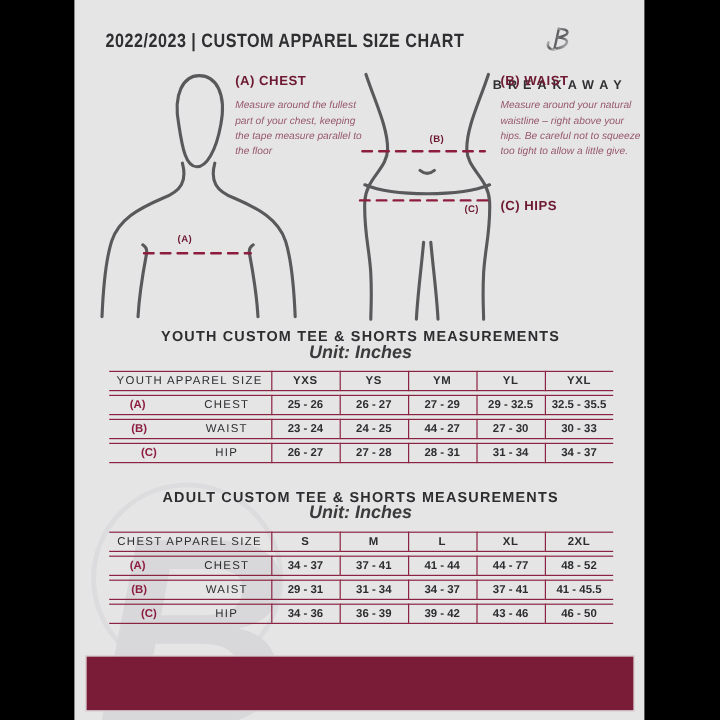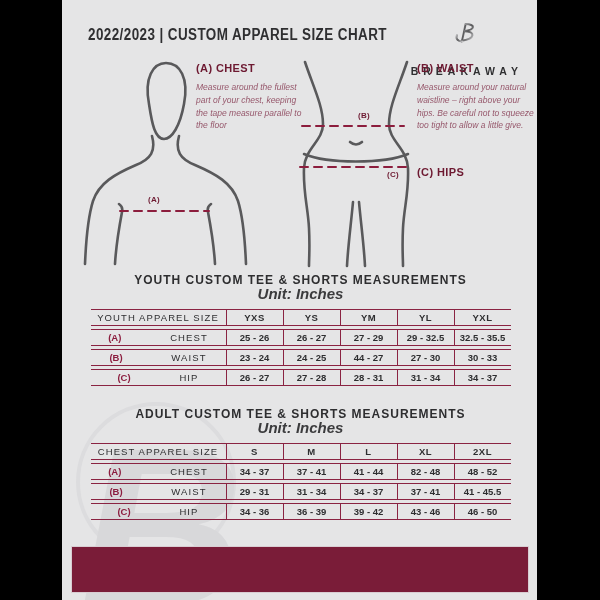--- a/index.html
+++ b/index.html
@@ -235,21 +235,21 @@
         <td class="hdr">M</td>
         <td class="hdr">L</td>
         <td class="hdr">XL</td>
         <td class="hdr">2XL</td>
       </tr>
       <tr>
         <td class="lbl"><span class="row-key">(A)</span> <span class="row-name">CHEST</span></td>
         <td class="val">34 - 37</td>
         <td class="val">37 - 41</td>
         <td class="val">41 - 44</td>
-        <td class="val">82 - 48</td>
+        <td class="val">44 - 77</td>
         <td class="val">48 - 52</td>
       </tr>
       <tr>
         <td class="lbl"><span class="row-key">(B)</span> <span class="row-name">WAIST</span></td>
         <td class="val">29 - 31</td>
         <td class="val">31 - 34</td>
         <td class="val">34 - 37</td>
         <td class="val">37 - 41</td>
         <td class="val">41 - 45.5</td>
       </tr>

